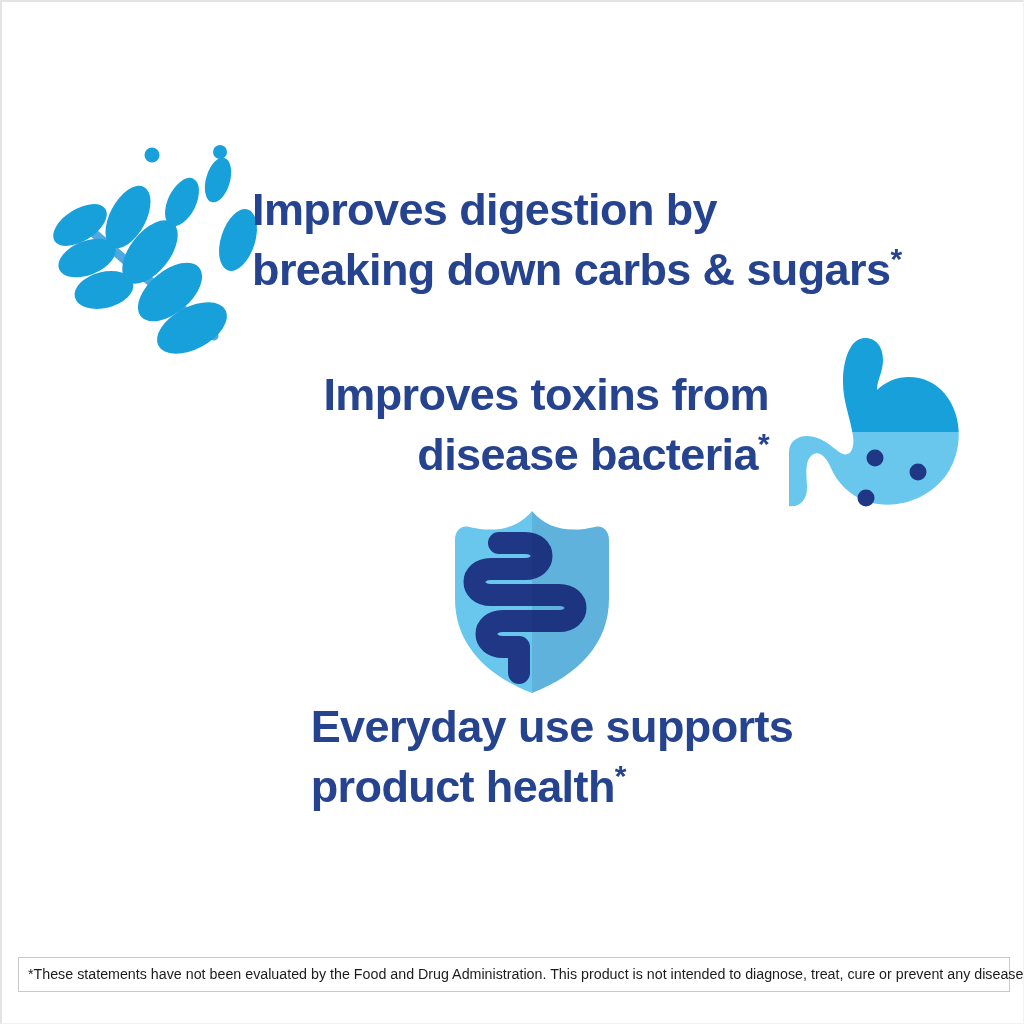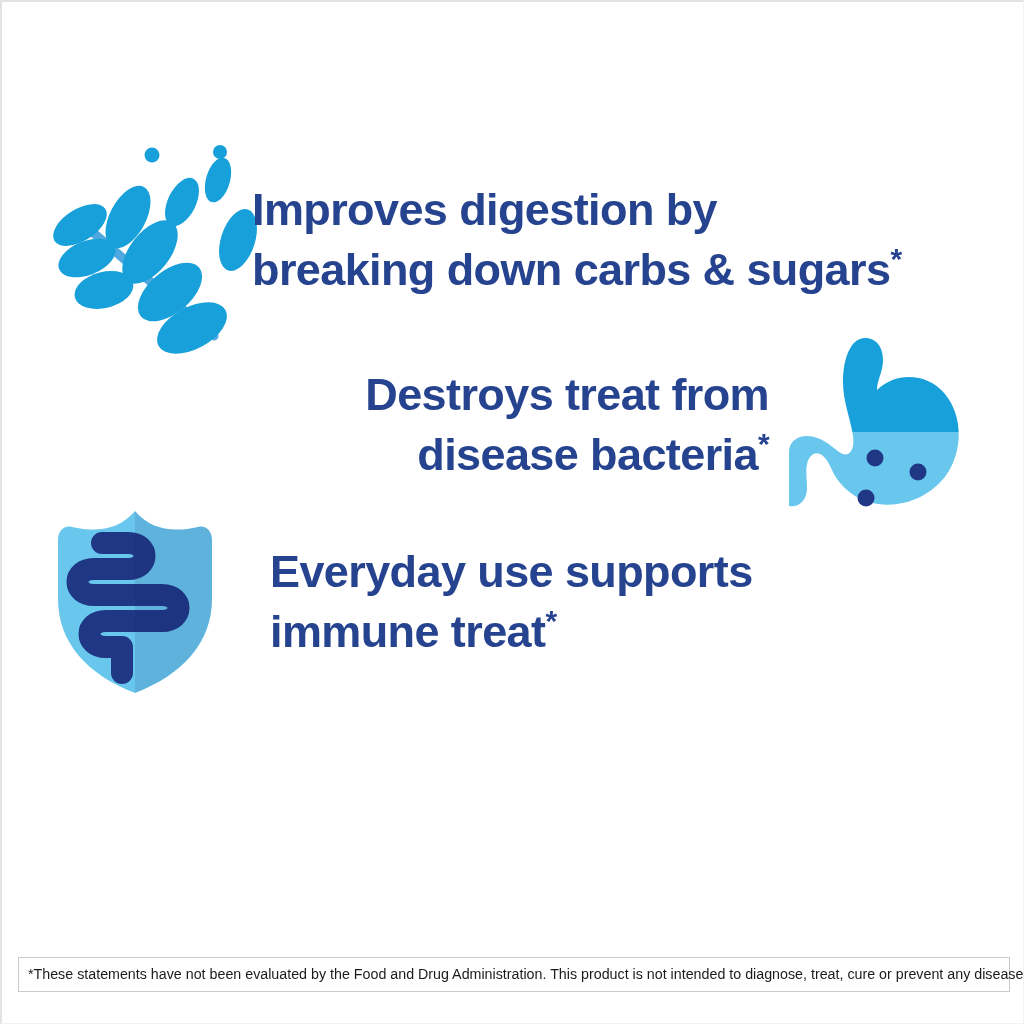--- a/index.html
+++ b/index.html
@@ -48,21 +48,21 @@
   #row-1 { left: 40px; top: 138px; width: 950px; }
   #row-1 .icon-wrap { width: 200px; height: 200px; flex: 0 0 200px; }
   #row-1 .benefit-text { text-align: left; margin-left: 10px; }
 
   
   #row-2 { left: 40px; top: 330px; width: 930px; }
   #row-2 .benefit-text { text-align: right; flex: 1 1 auto; padding-right: 18px; }
   #row-2 .icon-wrap { width: 185px; height: 185px; flex: 0 0 185px; }
 
   
-  #row-3 { left: 38px; top: 505px; width: 950px; }
+  #row-3 { left: 55px; top: 505px; width: 950px; flex-direction: column; }
   #row-3 .icon-wrap { width: 190px; height: 190px; flex: 0 0 190px; }
   #row-3 .benefit-text { text-align: left; margin-left: 40px; }
 
   
   #row-4 { left: 40px; top: 715px; width: 940px; }
   #row-4 .benefit-text { text-align: right; flex: 1 1 auto; padding-right: 22px; }
   #row-4 .icon-wrap { width: 190px; height: 180px; flex: 0 0 190px; }
 
   
   #footnote-box {
@@ -115,21 +115,21 @@
         <circle cx="110" cy="15" r="7.5" fill="#17a0da"></circle>
         <circle cx="178" cy="12" r="7" fill="#17a0da"></circle>
       </svg>
     </div>
 
     <div class="benefit-text"><span>Improves digestion by</span><br><span>breaking down carbs &amp; sugars</span><span class="star">*</span></div>
   </div>
 
   <div class="benefit-row" id="row-2">
 
-    <div class="benefit-text"><span>Destroys treat from</span><br><span>disease bacteria</span><span class="star">*</span></div>
+    <div class="benefit-text"><span>Improves toxins from</span><br><span>disease bacteria</span><span class="star">*</span></div>
 
     <div class="icon-wrap">
       <svg viewBox="0 0 185 185" width="185" height="185" aria-hidden="true">
         <defs>
           <clipPath id="stomachClip">
             <path d="M78,6 C90,6 96,16 96,28 C96,40 90,48 90,58
                      C108,40 140,40 158,62 C176,84 176,118 160,142
                      C142,168 108,178 82,170 C62,164 50,150 44,136
                      C38,122 30,118 24,124 C17,131 20,146 20,156
                      C20,168 12,176 2,174 L2,120 C2,110 10,104 20,104
@@ -175,21 +175,21 @@
                    L66,114 C44,114 44,140 66,140
                    L82,140 L82,166" fill="none" stroke="#1f3785" stroke-width="22" stroke-linecap="round" stroke-linejoin="round"></path>
 
           <g clip-path="url(#shieldClip)">
             <rect x="95" y="0" width="95" height="190" fill="#102063" opacity="0.12"></rect>
           </g>
         </g>
       </svg>
     </div>
 
-    <div class="benefit-text"><span>Everyday use supports</span><br><span>immune treat</span><span class="star">*</span></div>
+    <div class="benefit-text"><span>Everyday use supports</span><br><span>product health</span><span class="star">*</span></div>
   </div>
 
   <div class="benefit-row" id="row-4">
 
 
   </div>
 
   <div id="footnote-box">
     <div id="footnote-text">*These statements have not been evaluated by the Food and Drug Administration. This product is not intended to diagnose, treat, cure or prevent any disease.</div>
   </div>

